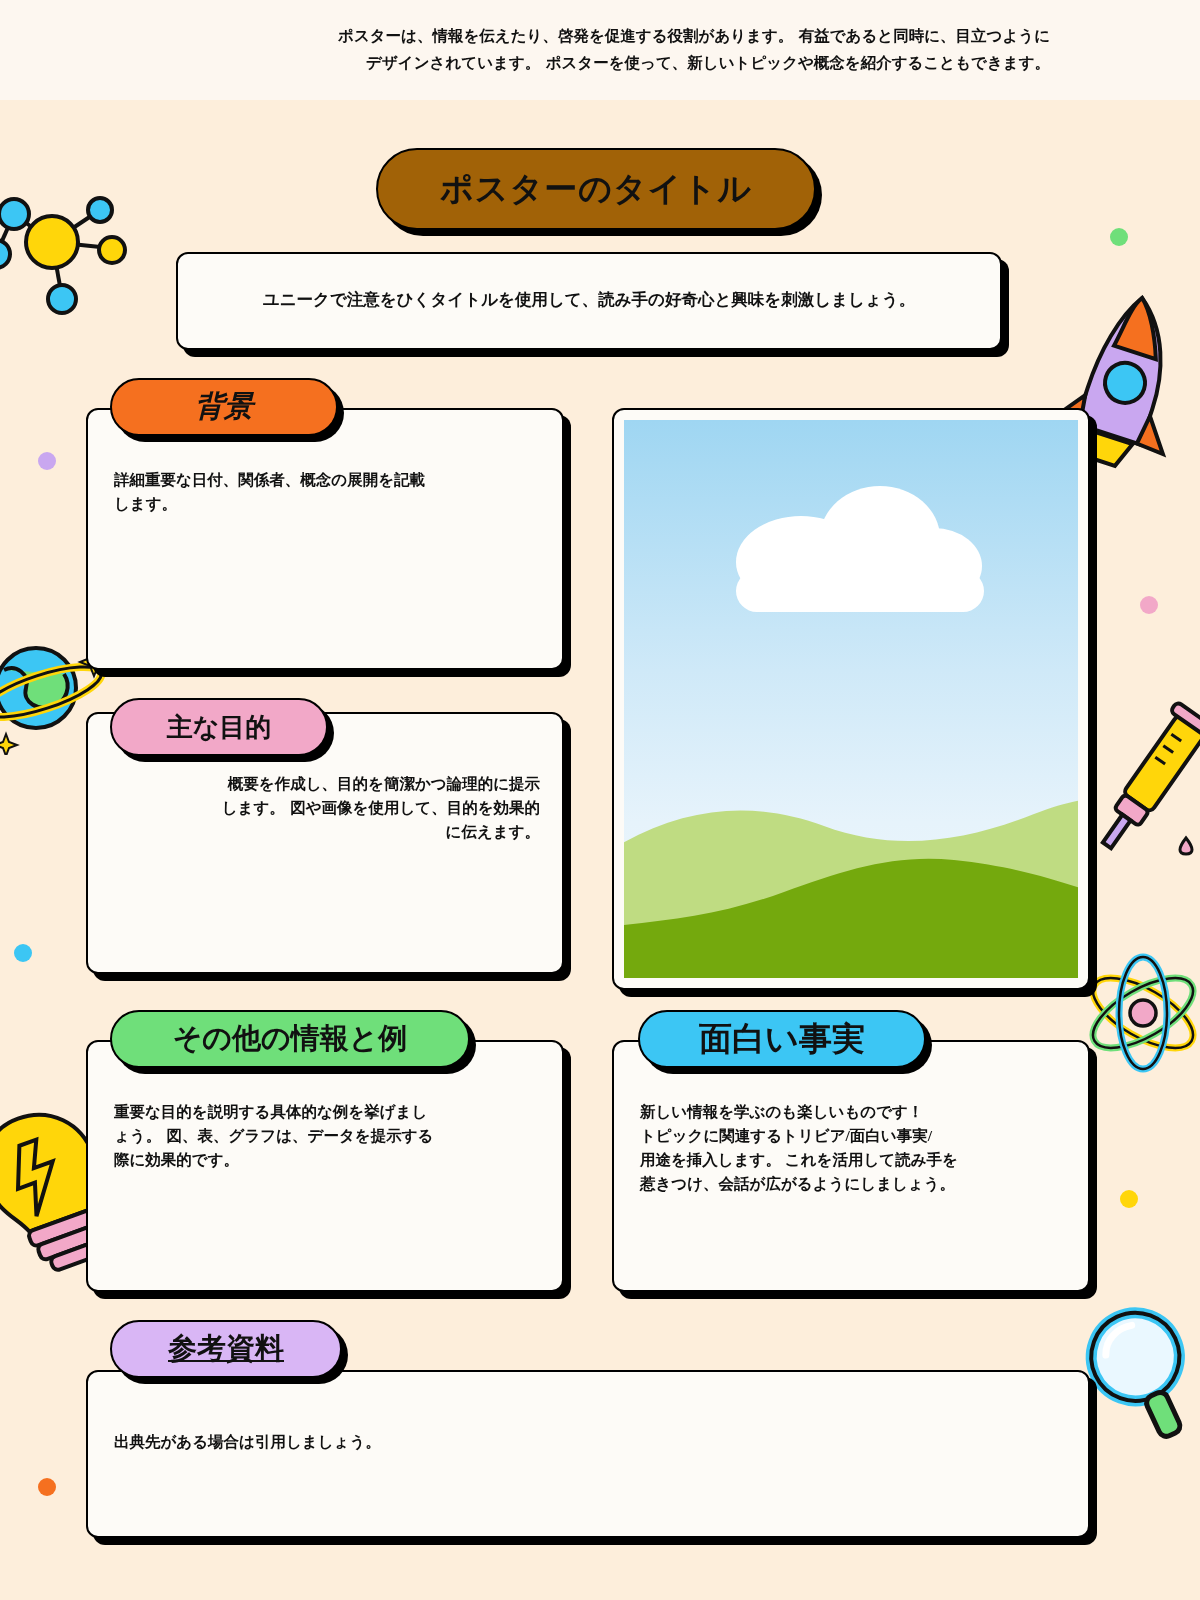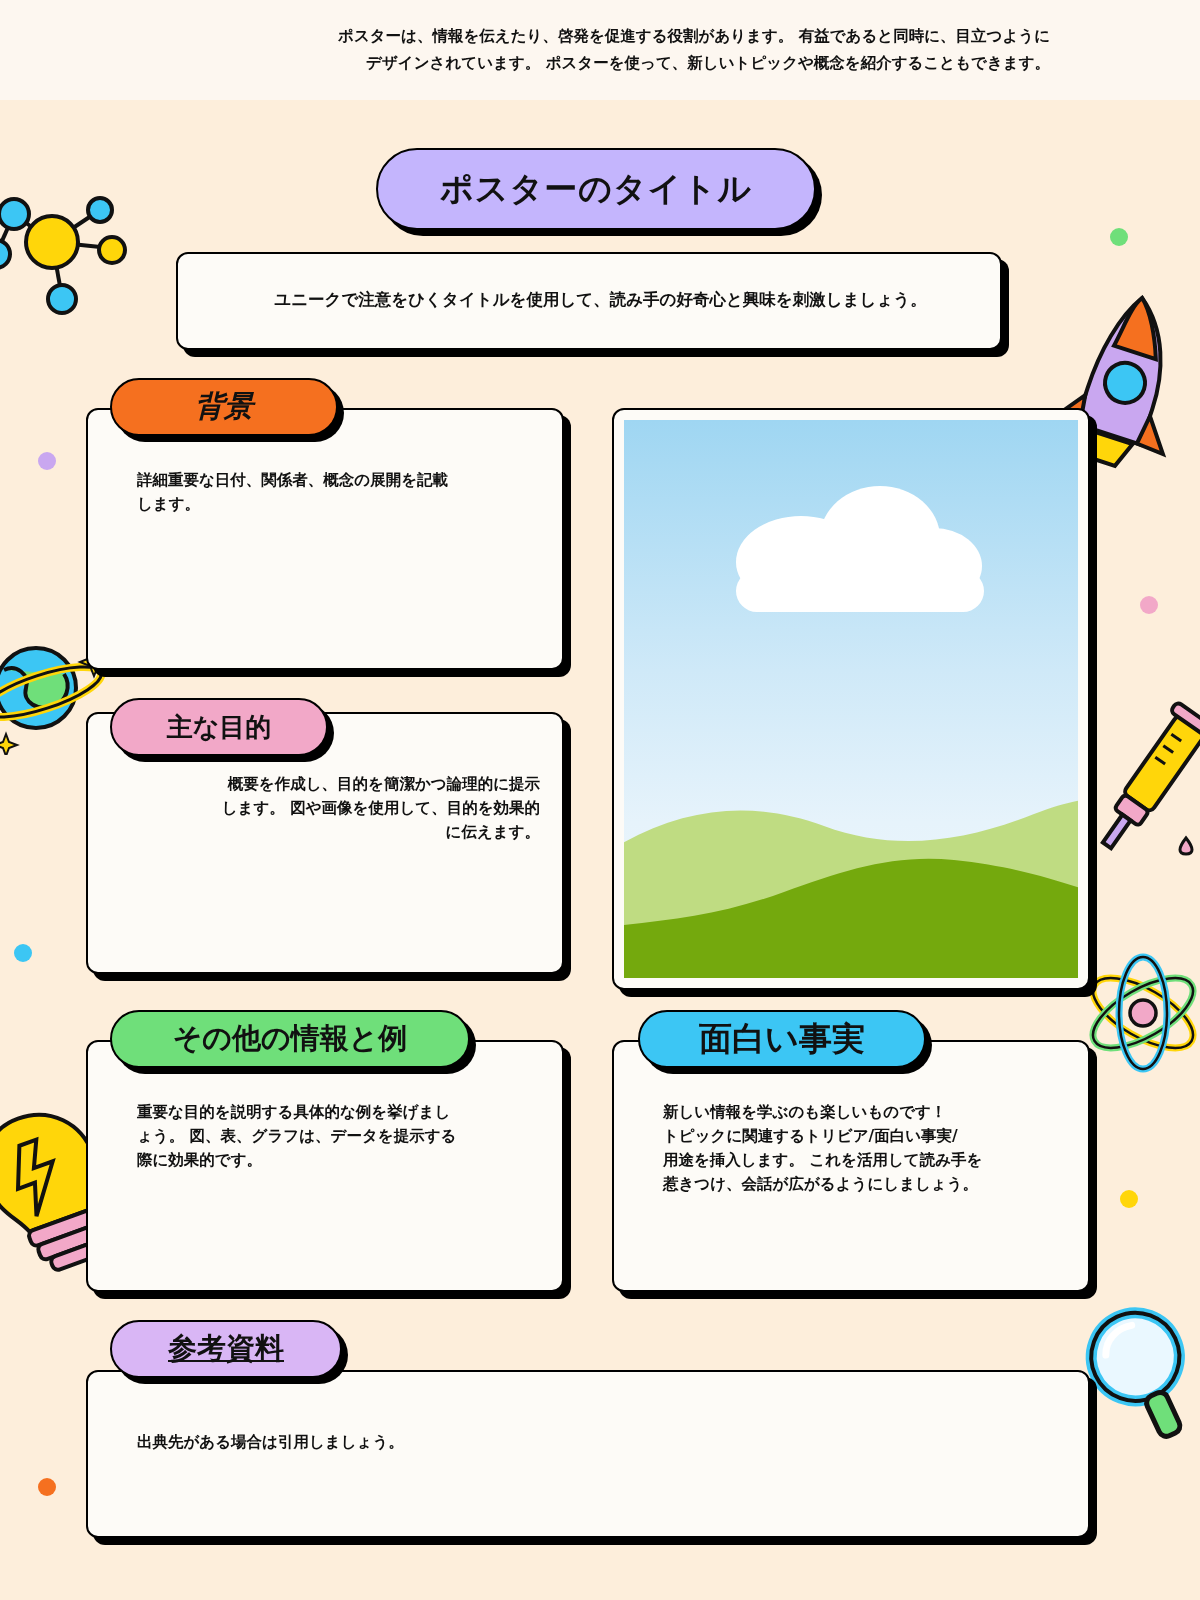--- a/index.html
+++ b/index.html
@@ -57,21 +57,20 @@
   }
   .card-body {
     position: absolute;
     left: 26px;
     right: 22px;
     font-size: 15.5px;
     line-height: 1.55;
     color: #111;
     font-weight: 700;
     white-space: pre-line;
-    padding-left: 23px;
   }
 
   
   .pill {
     position: absolute;
     border: 2.5px solid #000;
     border-radius: 999px;
     box-shadow: 6px 6px 0 #000;
     box-sizing: border-box;
     display: flex;
@@ -79,21 +78,21 @@
     justify-content: center;
     font-weight: 800;
     color: #111;
     z-index: 5;
   }
 
   
   #poster-title-pill {
     left: 376px; top: 48px;
     width: 440px; height: 82px;
-    background: #c4b5fd;
+    background: #a16207;
     font-size: 33px;
     letter-spacing: 1px;
   }
 
   
   #subtitle-card {
     left: 176px; top: 152px;
     width: 826px; height: 98px;
   }
   #subtitle-text {
@@ -149,21 +148,21 @@
     background: #6fdf7a; font-size: 29px;
   }
   #moreinfo-text { top: 58px; }
 
   
   #funfacts-card { left: 612px; top: 940px; width: 478px; height: 252px; }
   #funfacts-pill {
     left: 638px; top: 910px; width: 288px; height: 58px;
     background: #3cc6f4; font-size: 33px;
   }
-  #funfacts-text { top: 58px; }
+  #funfacts-text { top: 58px; font-family: Liberation Serif, serif; }
 
   
   #references-card { left: 86px; top: 1250px; width: 1004px; height: 168px; margin-top: 20px; }
   #references-pill {
     left: 110px; top: 1220px; width: 232px; height: 58px;
     background: #d9b6f5; font-size: 29px; text-decoration: underline;
   }
   #references-text { top: 58px; }
 
   

